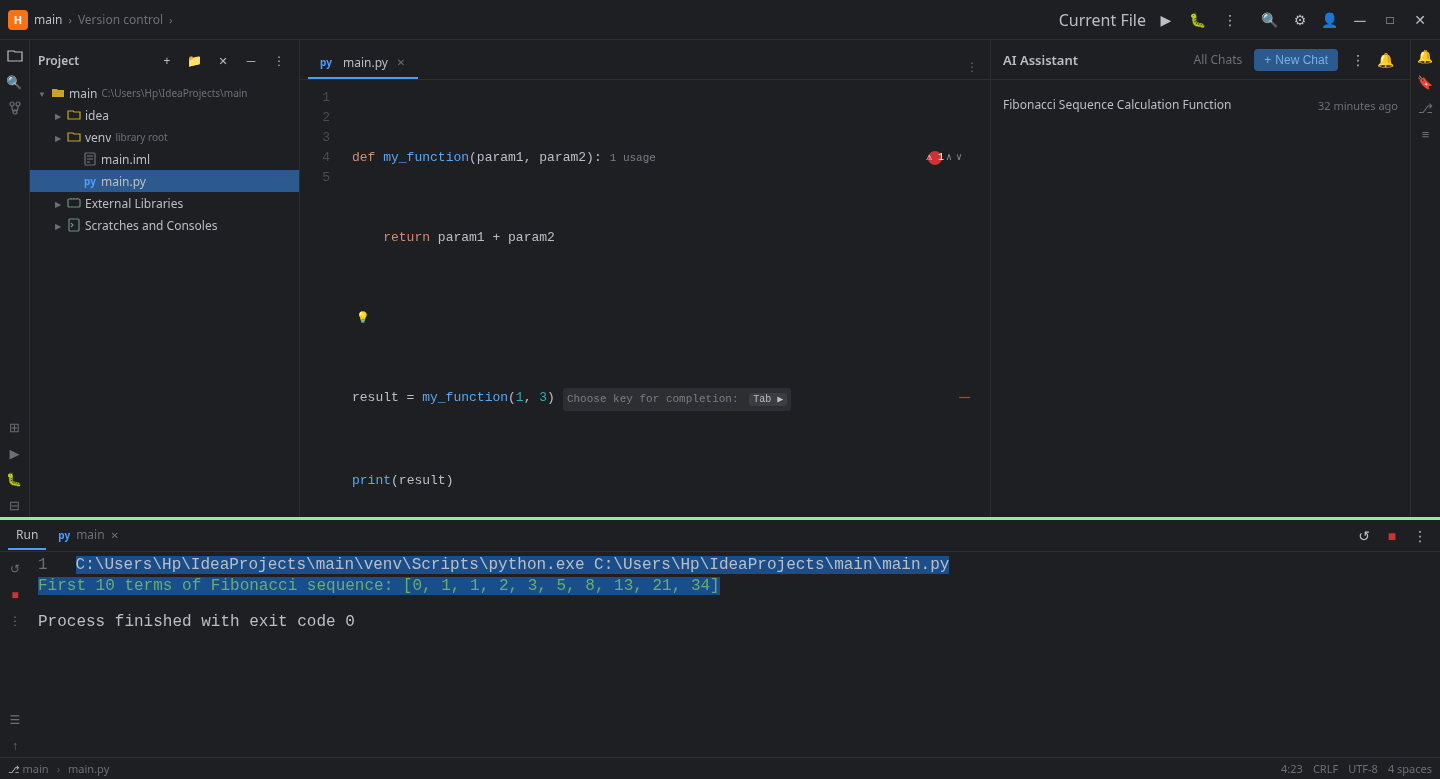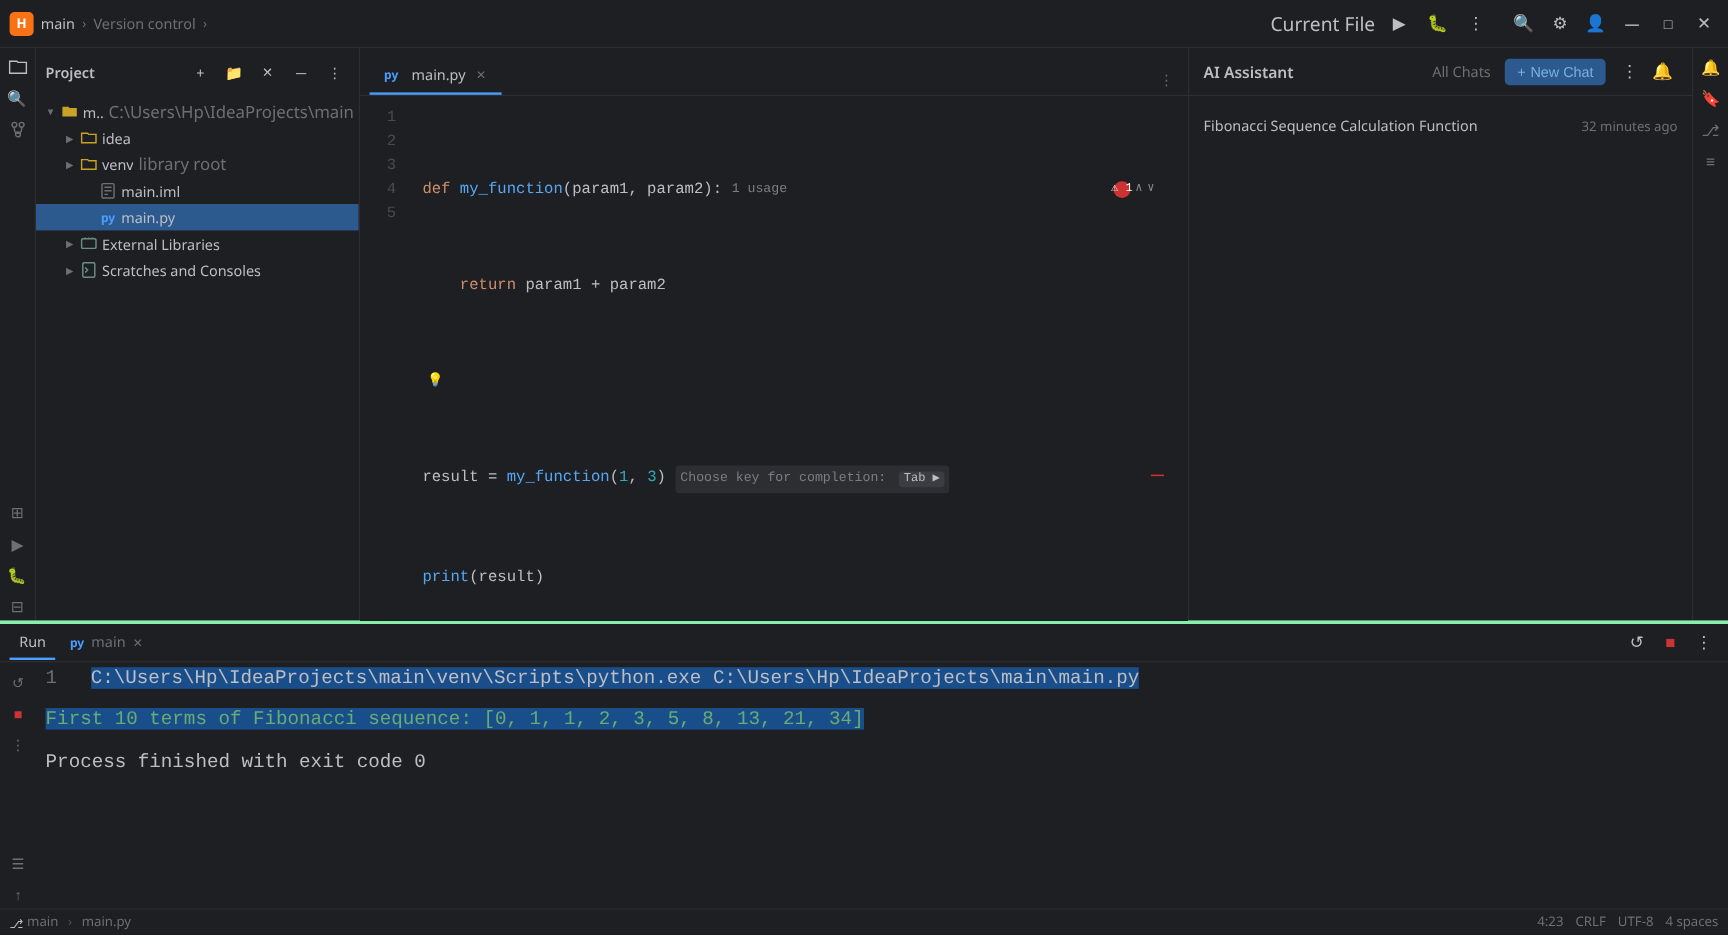--- a/index.html
+++ b/index.html
@@ -27,21 +27,21 @@
     .file-tree { width: 270px; background: #1e1f22; border-right: 1px solid #2d2e32; display: flex; flex-direction: column; flex-shrink: 0; overflow: hidden; }
     .file-tree-header { height: 40px; display: flex; align-items: center; padding: 0 8px; gap: 6px; flex-shrink: 0; }
     .file-tree-title { color: #bcbec4; font-size: 12px; font-weight: 600; flex: 1; }
     .file-tree-actions { display: flex; gap: 4px; }
     .file-tree-body { flex: 1; overflow-y: auto; padding: 2px 0; }
     .tree-item { display: flex; align-items: center; padding: 2px 4px; cursor: pointer; height: 22px; }
     .tree-item.selected { background: #2d5a8e; }
     .tree-expand { width: 16px; height: 16px; display: flex; align-items: center; justify-content: center; color: #6c6f76; font-size: 9px; flex-shrink: 0; }
     .tree-icon { width: 16px; height: 16px; display: flex; align-items: center; justify-content: center; flex-shrink: 0; margin-right: 3px; }
     .tree-label { font-size: 12px; color: #bcbec4; white-space: nowrap; overflow: hidden; text-overflow: ellipsis; }
-    .tree-sublabel { font-size: 14px; color: #6c6f76; margin-left: 4px; }
+    .tree-sublabel { font-size: 10px; color: #6c6f76; margin-left: 4px; }
 
     
     .editor-area { flex: 1; display: flex; flex-direction: column; overflow: hidden; background: #1e1f22; }
     .editor-tabs { height: 40px; background: #1e1f22; display: flex; align-items: flex-end; padding: 0 8px; gap: 0; border-bottom: 1px solid #2d2e32; flex-shrink: 0; }
     .editor-tab { height: 32px; display: flex; align-items: center; padding: 0 10px; gap: 6px; cursor: pointer; color: #6c6f76; font-size: 12px; border-bottom: 2px solid transparent; }
     .editor-tab.active { color: #bcbec4; border-bottom: 2px solid #4a9eff; background: #1e1f22; }
     .tab-close { width: 14px; height: 14px; display: flex; align-items: center; justify-content: center; border-radius: 3px; color: #6c6f76; font-size: 10px; }
     .tab-more { margin-left: auto; color: #6c6f76; cursor: pointer; padding: 4px; }
 
     
@@ -365,21 +365,21 @@
       <div class="sidebar-icon" style="font-size:12px;">⋮</div>
       <div style="flex:1;"></div>
       <div class="sidebar-icon" style="font-size:12px;">☰</div>
       <div class="sidebar-icon" style="font-size:12px;">↑</div>
     </div>
     <div class="bottom-content">
       <div>
         <span class="bottom-line-num">1</span>
         <span class="console-selected">C:\Users\Hp\IdeaProjects\main\venv\Scripts\python.exe C:\Users\Hp\IdeaProjects\main\main.py</span>
       </div>
-      <div style="margin-top:16px;">
+      <div style="margin-top:3px;">
         <span class="console-selected" style="color:#6aab73;">First 10 terms of Fibonacci sequence: [0, 1, 1, 2, 3, 5, 8, 13, 21, 34]</span>
       </div>
       <div style="margin-top:18px;">
         <span class="console-exit">Process finished with exit code 0</span>
       </div>
     </div>
   </div>
 </div>
 
 <div class="status-bar">

